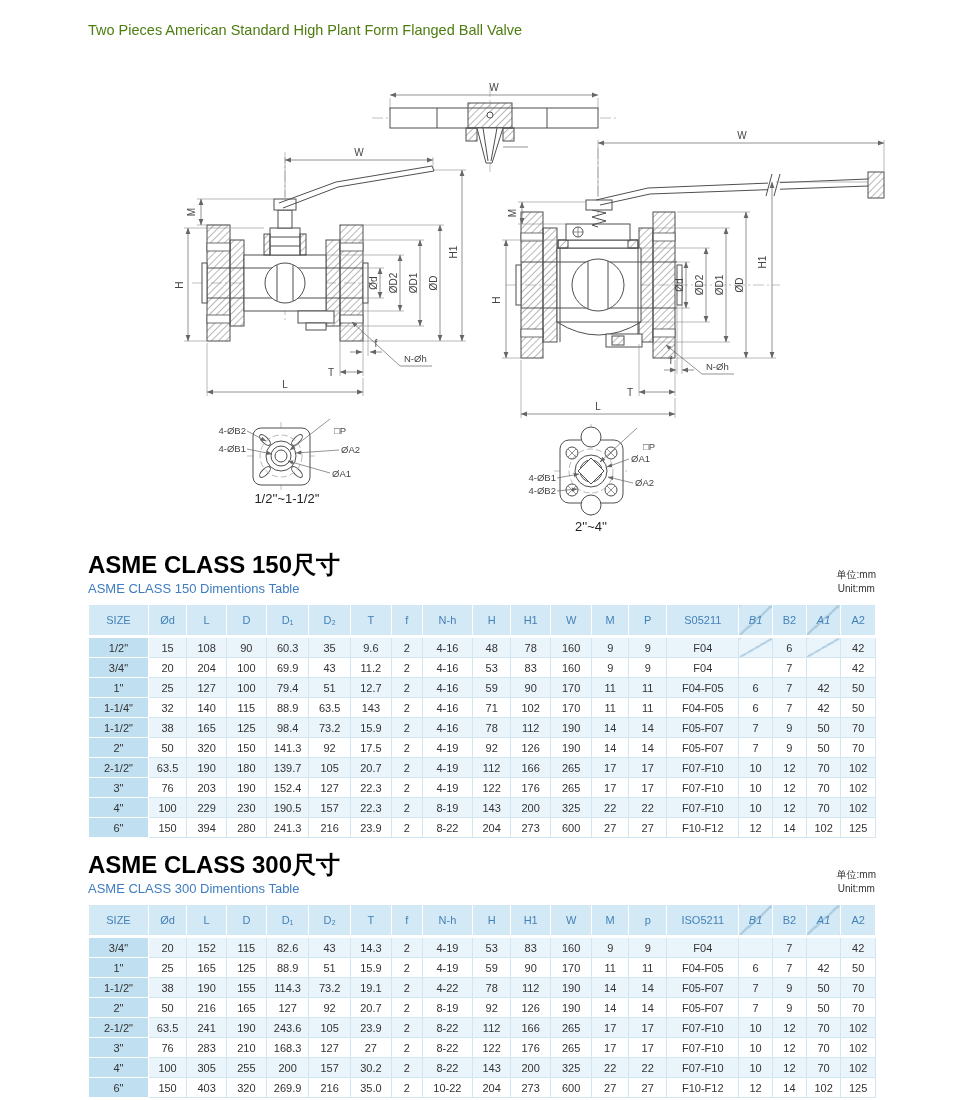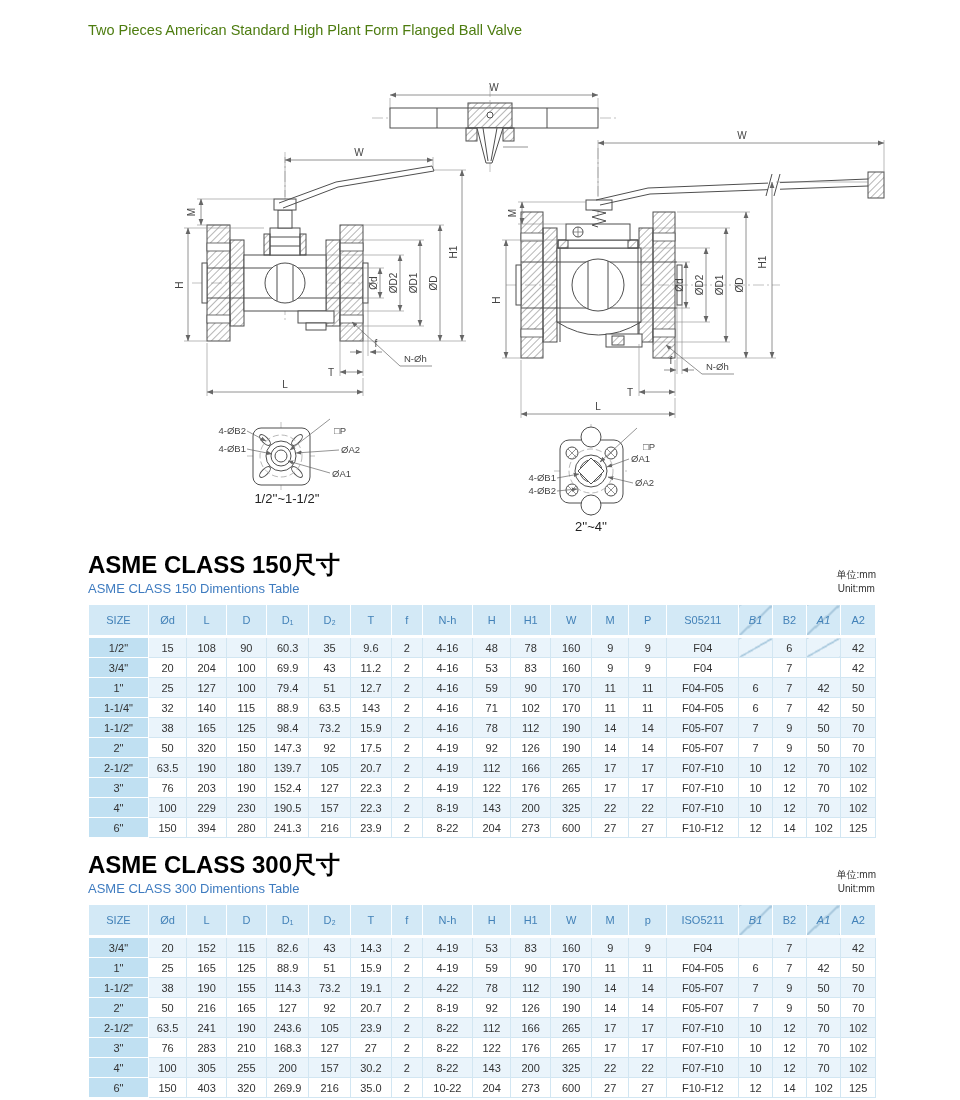--- a/index.html
+++ b/index.html
@@ -460,21 +460,21 @@
           <td>7</td>
           <td>9</td>
           <td>50</td>
           <td>70</td>
         </tr>
         <tr>
           <td class="size-col">2"</td>
           <td>50</td>
           <td>320</td>
           <td>150</td>
-          <td>147.3</td>
+          <td>141.3</td>
           <td>92</td>
           <td>17.5</td>
           <td>2</td>
           <td>4-19</td>
           <td>92</td>
           <td>126</td>
           <td>190</td>
           <td>14</td>
           <td>14</td>
           <td>F05-F07</td>

